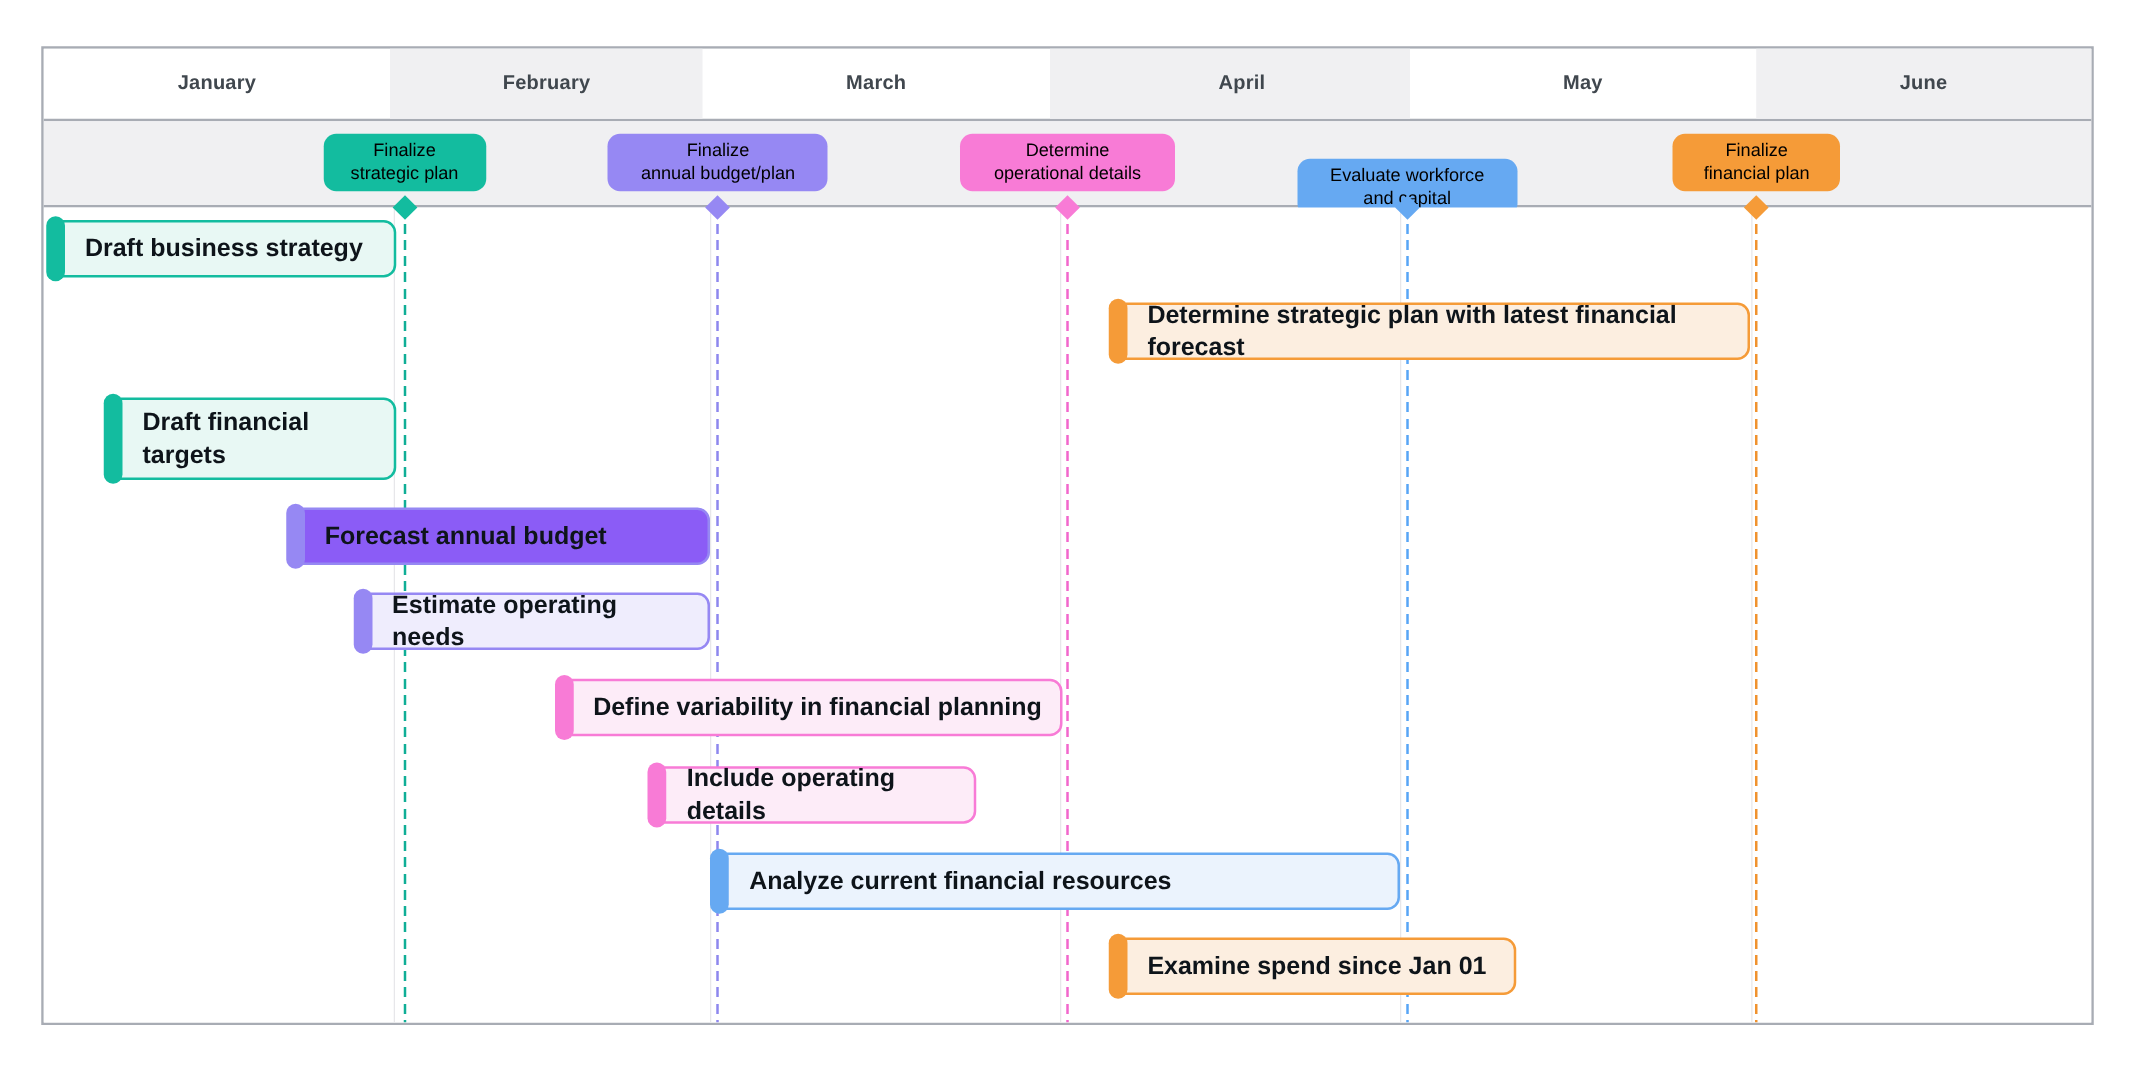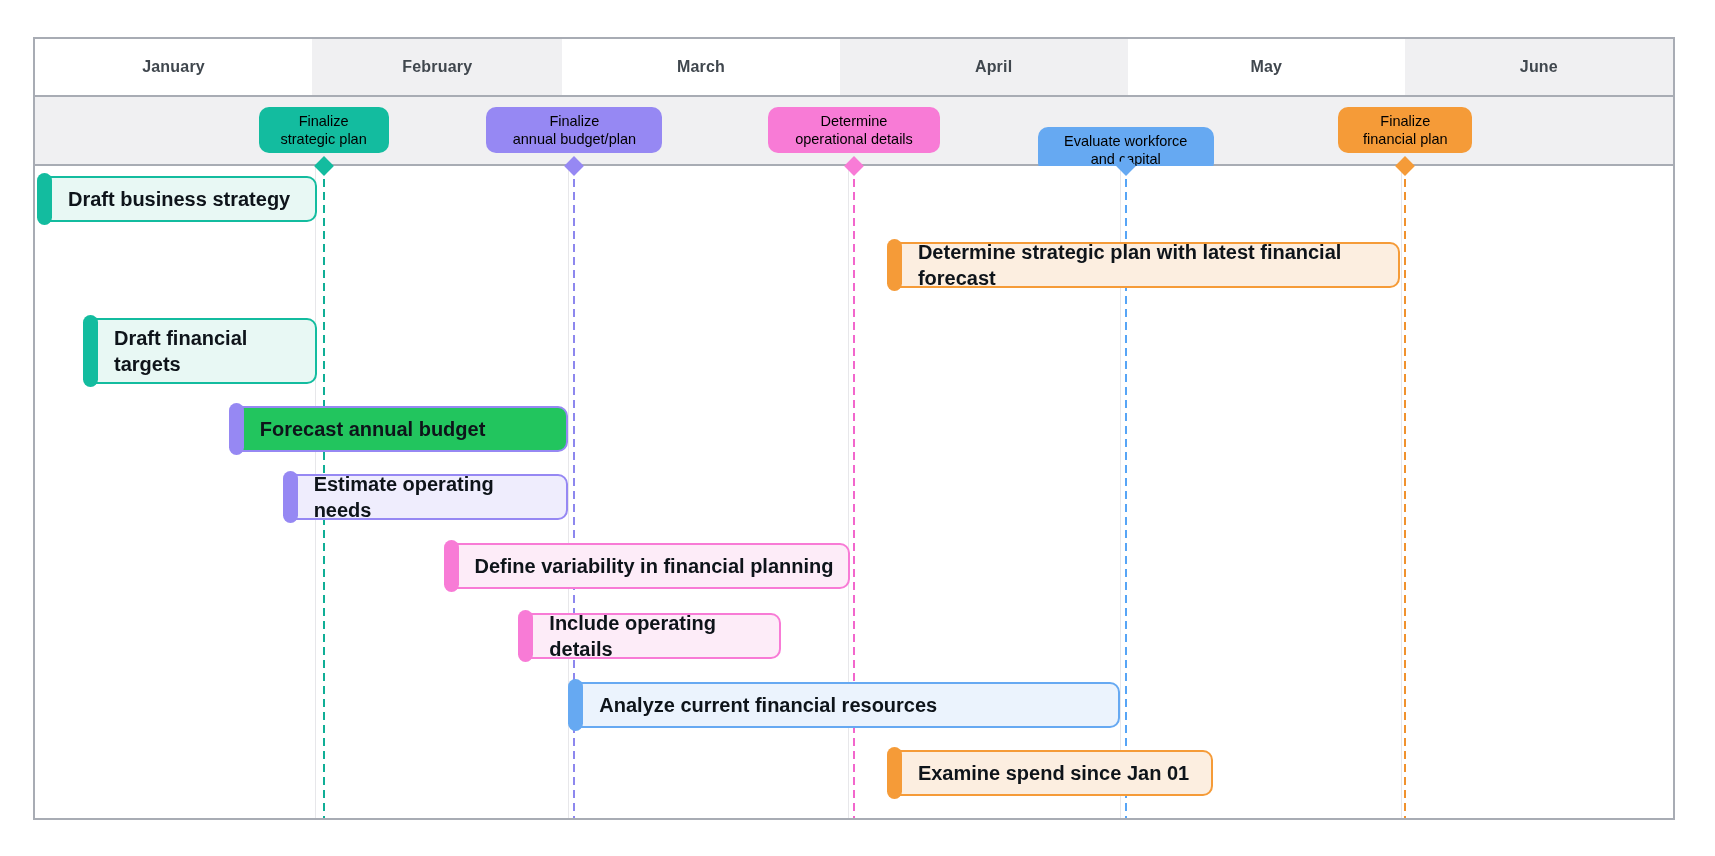--- a/index.html
+++ b/index.html
@@ -94,21 +94,21 @@
         </div>
         <div class="task" style="left: 52.07%; width: 31.28%; top: 76px; height: 46px; border-color: rgb(245, 155, 56); background: rgb(252, 238, 224);">
           <div class="cap" style="background: rgb(245, 155, 56);"></div>
           <div class="task-label">Determine strategic plan with latest financial forecast</div>
         </div>
         <div class="task" style="left: 2.99%; width: 14.21%; top: 152px; height: 66px; border-color: rgb(19, 188, 159); background: rgb(232, 248, 244);">
           <div class="cap" style="background: rgb(19, 188, 159);"></div>
           <div class="task-label">Draft financial
 targets</div>
         </div>
-        <div class="task" style="left: 11.89%; width: 20.67%; top: 240px; height: 46px; border-color: rgb(150, 136, 243); background: #22c55e;">
+        <div class="task" style="left: 11.89%; width: 20.67%; top: 240px; height: 46px; border-color: rgb(150, 136, 243); background: #8b5cf6;">
           <div class="cap" style="background: rgb(150, 136, 243);"></div>
           <div class="task-label">Forecast annual budget</div>
         </div>
         <div class="task" style="left: 15.18%; width: 17.38%; top: 308px; height: 46px; border-color: rgb(150, 136, 243); background: rgb(239, 237, 253);">
           <div class="cap" style="background: rgb(150, 136, 243);"></div>
           <div class="task-label">Estimate operating needs</div>
         </div>
         <div class="task" style="left: 25%; width: 24.76%; top: 377px; height: 46px; border-color: rgb(248, 123, 214); background: rgb(253, 236, 248);">
           <div class="cap" style="background: rgb(248, 123, 214);"></div>
           <div class="task-label">Define variability in financial planning</div>

